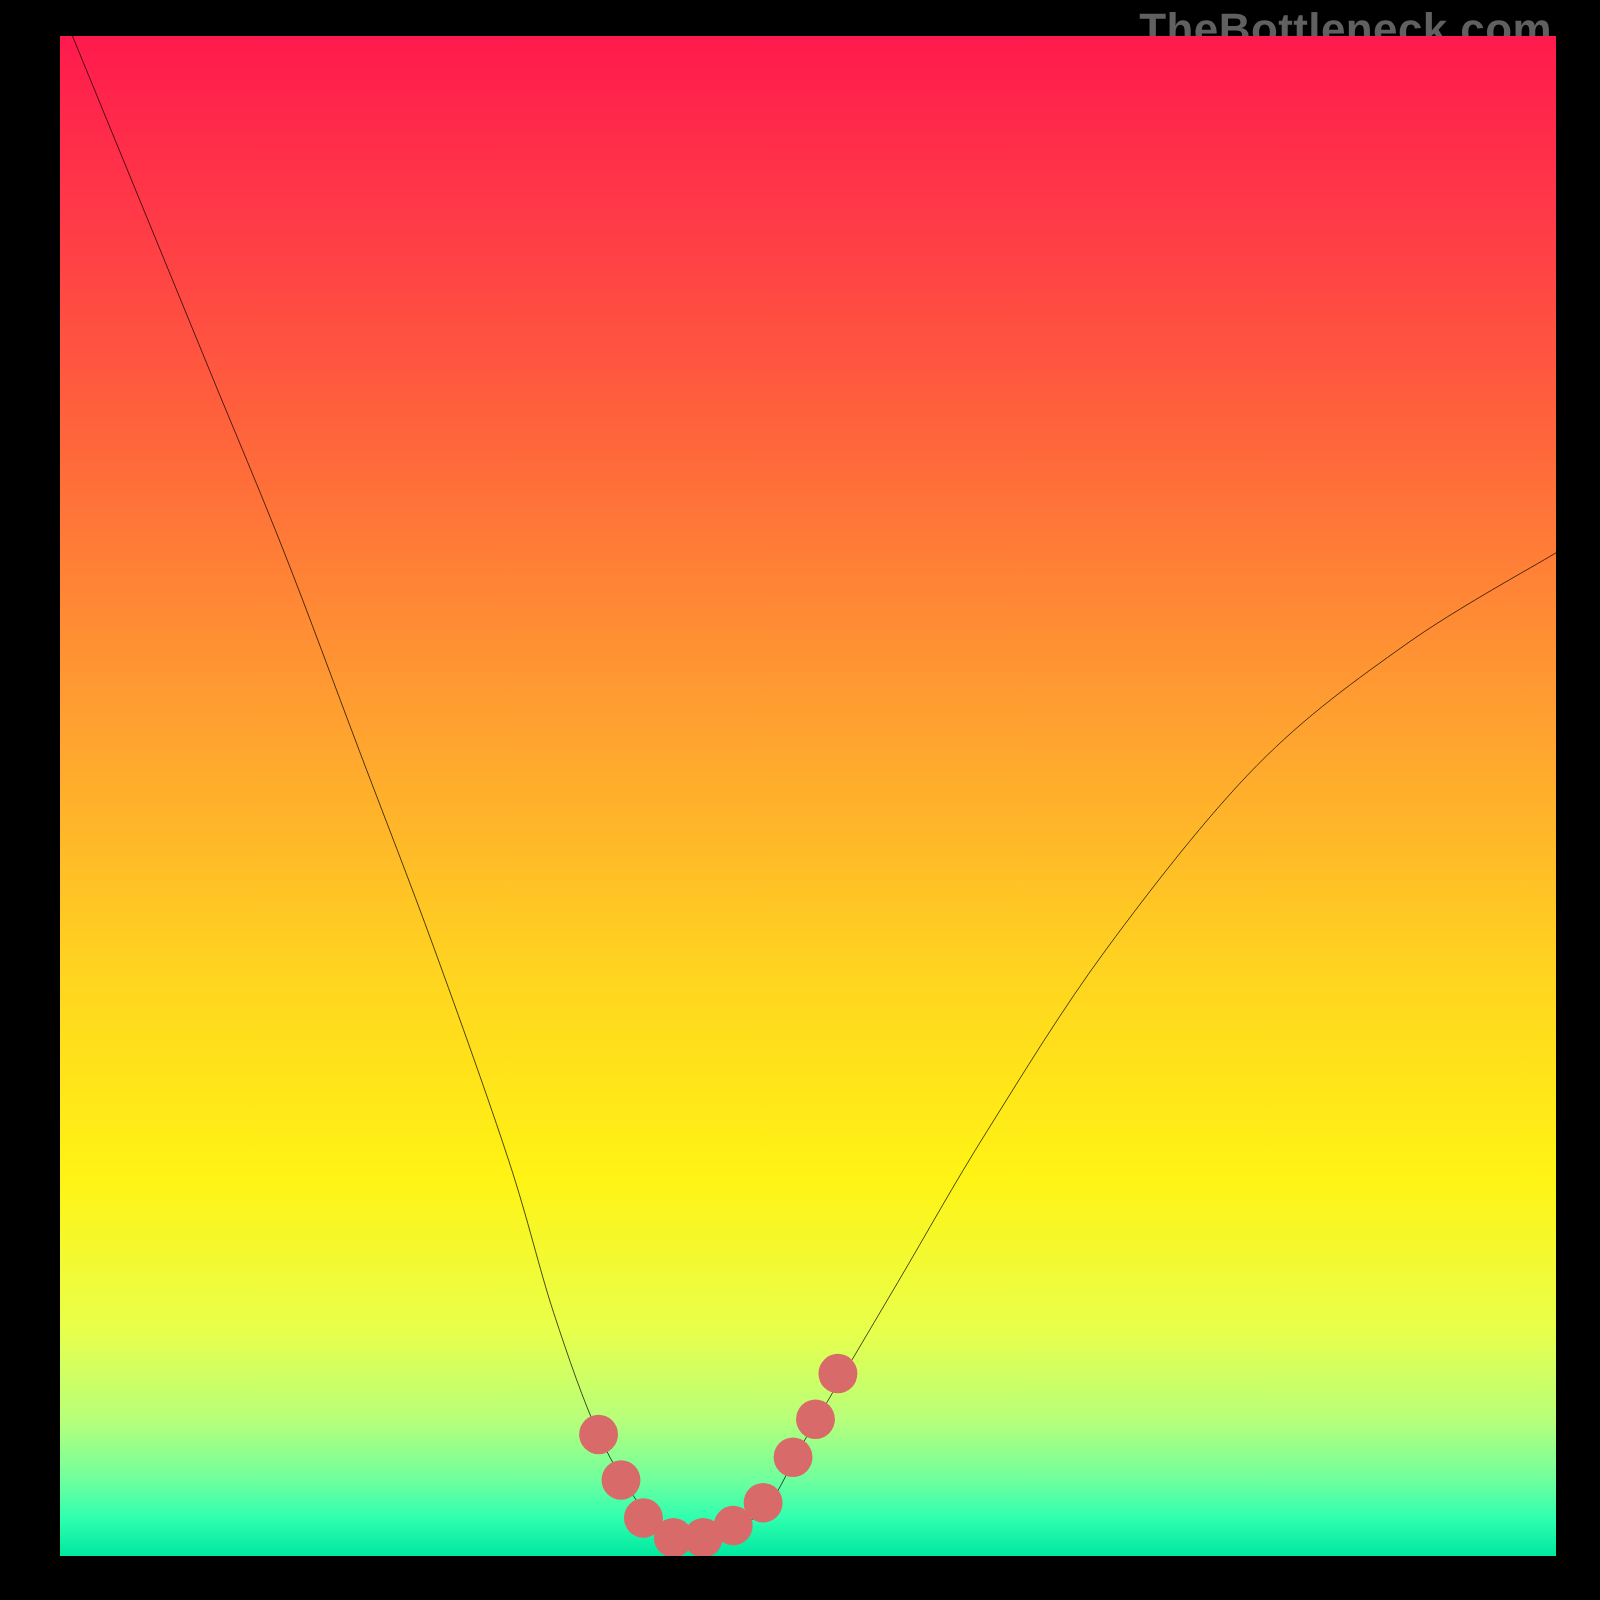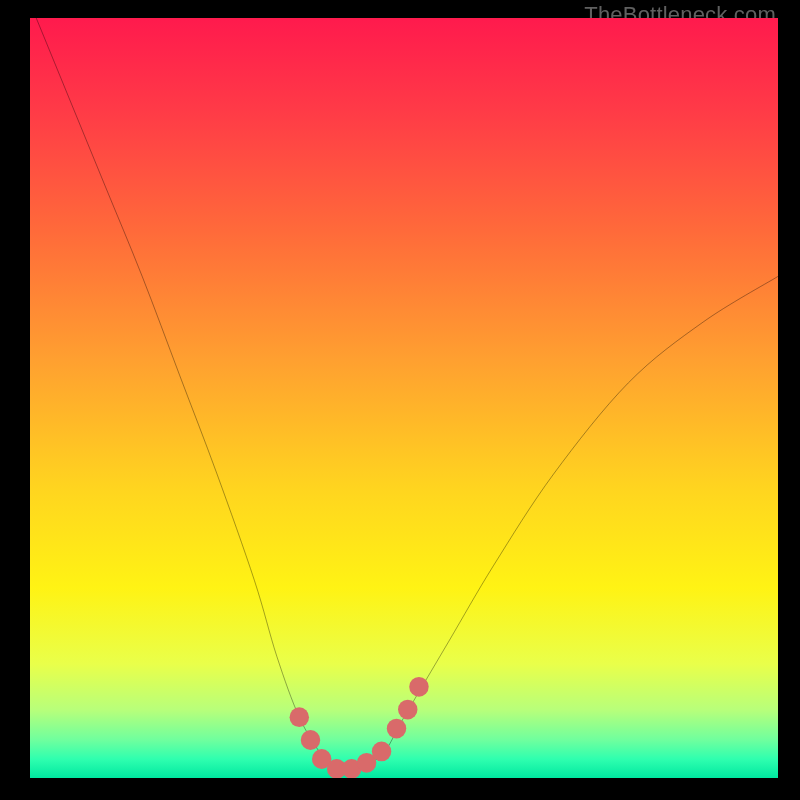--- a/index.html
+++ b/index.html
@@ -25,21 +25,21 @@
     top: 0;
     width: 100%;
     height: 100%;
   }
   .watermark {
     position: absolute;
     top: 2px;
     right: 24px;
     color: #606060;
     font-size: 22px;
-    font-weight: 400;
+    font-weight: 700;
     letter-spacing: 0.2px;
   }
   svg.curve {
     position: absolute;
     left: 0;
     top: 0;
     width: 100%;
     height: 100%;
     overflow: visible;
   }

